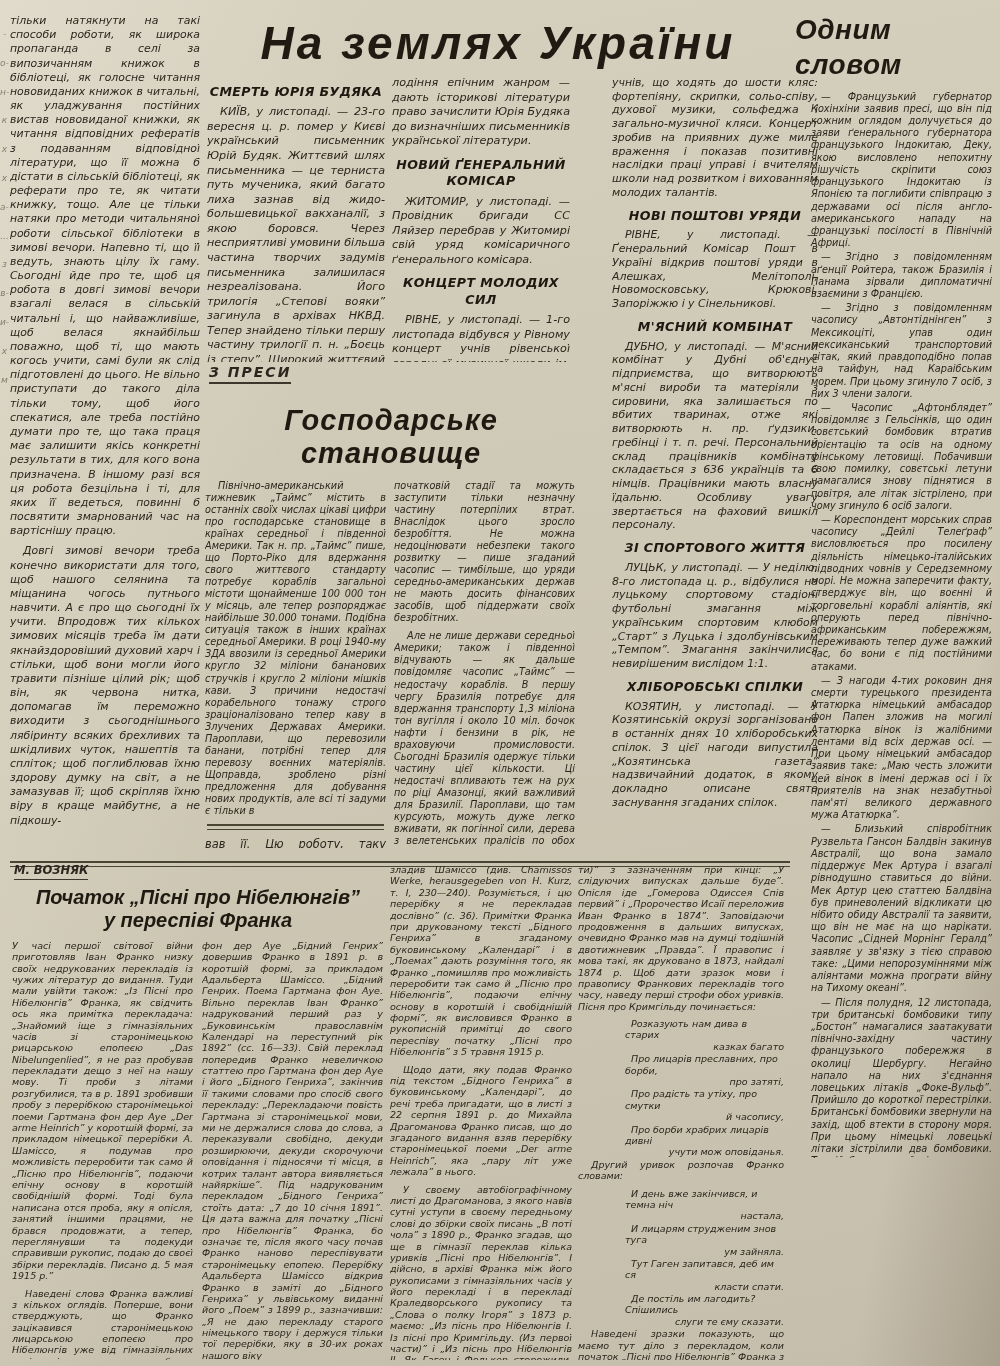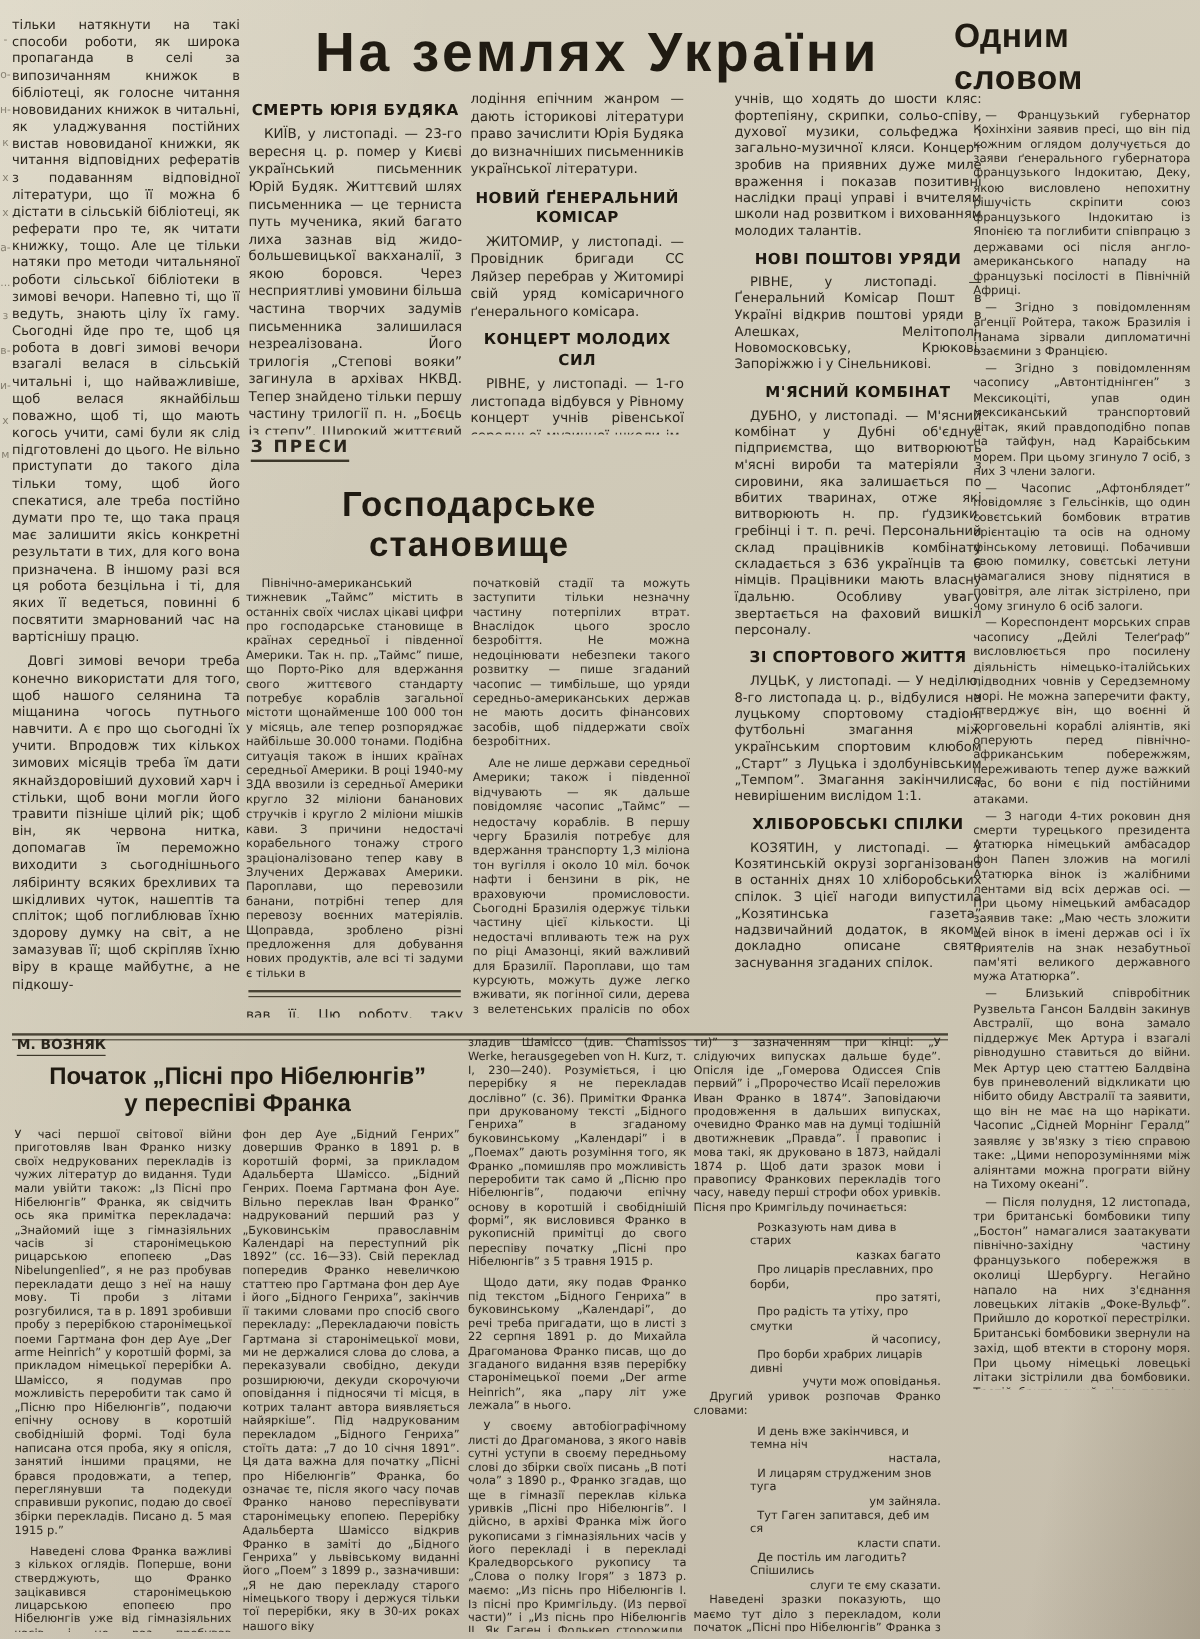--- a/index.html
+++ b/index.html
@@ -4,21 +4,21 @@
 <style>
   html,body{margin:0;padding:0;}
   .page{
     position:relative;width:1000px;height:1366px;overflow:hidden;
     background:
       linear-gradient(280deg, rgba(120,108,86,.38) 0%, rgba(120,108,86,0) 12%),
       linear-gradient(100deg, rgba(255,252,238,.25) 0%, rgba(0,0,0,0) 30%),
       linear-gradient(170deg,#d6d0bf 0%,#cfc9b7 35%,#ccc5b2 65%,#c6bead 100%);
     font-family:"DejaVu Sans",sans-serif;color:#2b261d;
   }
-  .col{position:absolute;overflow:hidden;text-align:justify;}
+  .col{position:absolute;overflow:hidden;text-align:justify;font-style:italic;}
   p{margin:0 0 6px 0;}
   .ind{text-indent:13px;}
   .rule2{border-top:2px solid #4a4435;border-bottom:1px solid #4a4435;height:3px;margin:7px 2px;}
   .kick-h{font-weight:bold;text-align:center;font-size:12.6px;letter-spacing:.4px;color:#1d1810;margin:8px 0 5px 0;text-indent:0;}
   
   #left-col{left:10px;top:14px;width:190px;height:842px;font-size:10.9px;line-height:1.3;}
   
   #masthead{left:205px;top:16px;width:586px;height:66px;text-align:center;
     font-family:"Liberation Sans",sans-serif;font-weight:bold;font-size:46px;letter-spacing:3px;color:#201b12;}
   

